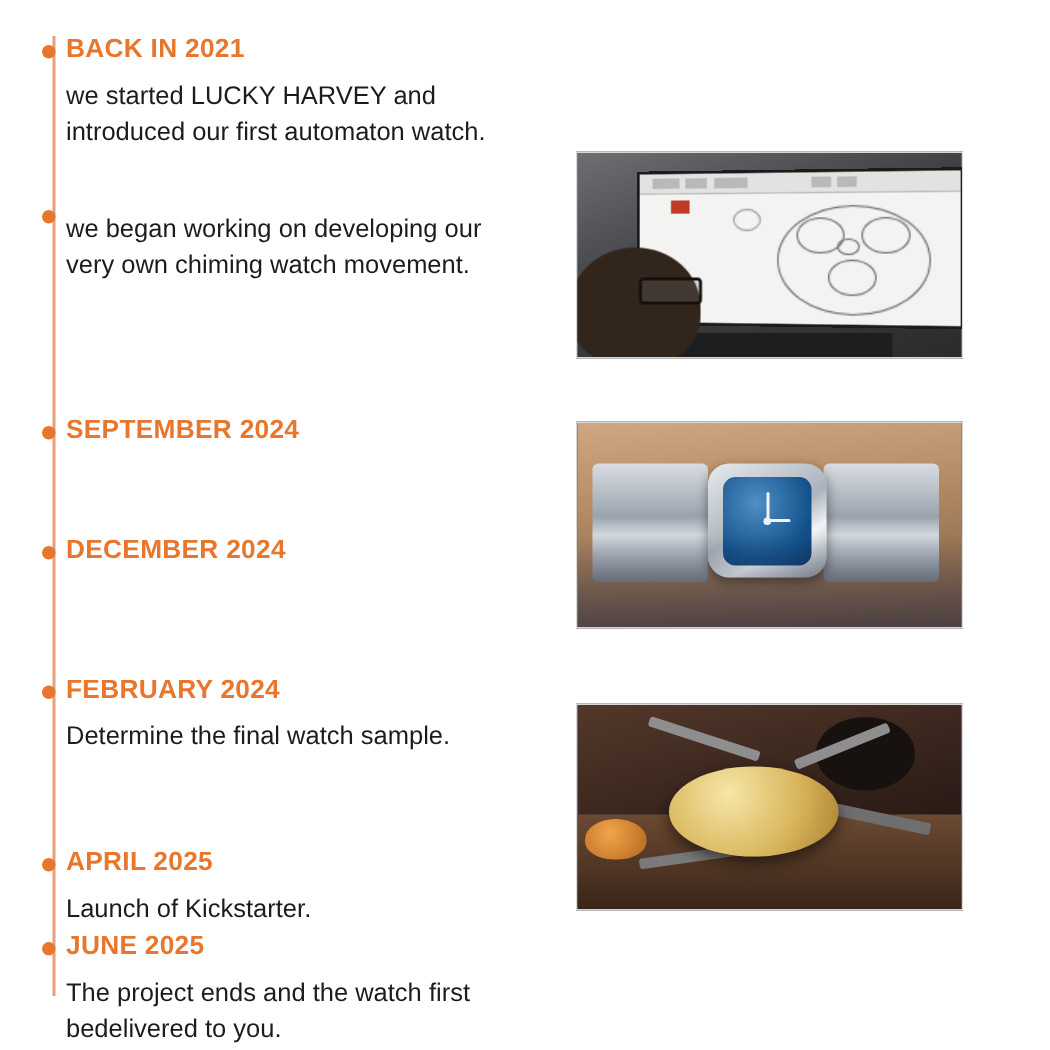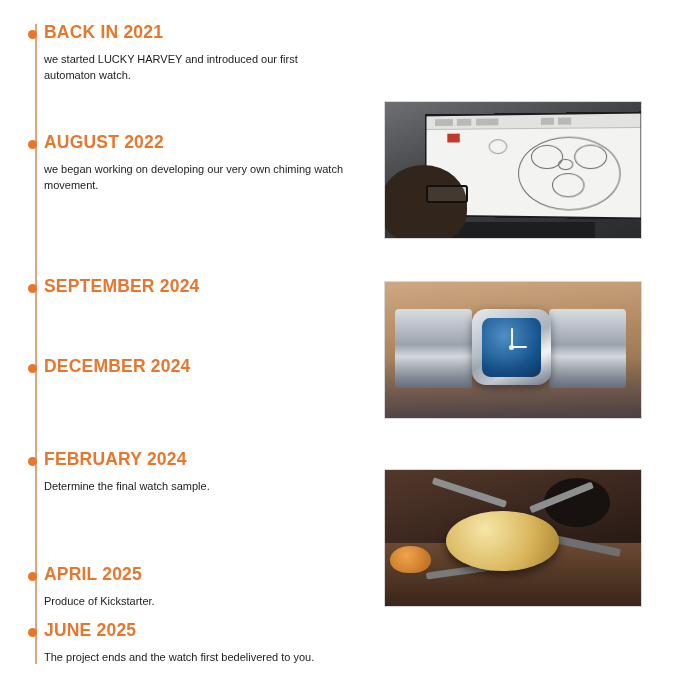--- a/index.html
+++ b/index.html
@@ -51,21 +51,21 @@
   .entry-title {
     margin: 0 0 0 16px;
     font-size: 17.5px;
     font-weight: bold;
     color: #e8762c;
     letter-spacing: 0.2px;
     line-height: 1.2;
   }
   .entry-body {
     margin: 9px 0 0 16px;
-    font-size: 11px;
+    font-size: 17px;
     color: #1c1c1c;
     line-height: 1.42;
     max-width: 300px;
   }
   .entry-body div {
     white-space: pre-wrap;
   }
   
   .photo {
     position: absolute;
@@ -246,21 +246,20 @@
     <div class="entry" style="top:22px;">
       <span class="bullet"></span>
       <h2 class="entry-title">BACK IN 2021</h2>
       <div class="entry-body">
         <div>we started LUCKY HARVEY and introduced our first automaton watch.</div>
       </div>
     </div>
 
     <div class="entry" style="top:132px;">
       <span class="bullet"></span>
-      <h2 class="entry-title">AUGUST 2022</h2>
       <div class="entry-body">
         <div>we began working on developing our very own chiming watch movement.</div>
       </div>
     </div>
 
     <div class="entry" style="top:236px;margin-top:40px;">
       <span class="bullet"></span>
       <h2 class="entry-title">SEPTEMBER 2024</h2>
     </div>
 
@@ -274,21 +273,21 @@
       <h2 class="entry-title">FEBRUARY 2024</h2>
       <div class="entry-body">
         <div>Determine the final watch sample.</div>
       </div>
     </div>
 
     <div class="entry" style="top:541px;margin-top:23px;">
       <span class="bullet"></span>
       <h2 class="entry-title">APRIL 2025</h2>
       <div class="entry-body">
-        <div>Produce of Kickstarter.</div>
+        <div>Launch of Kickstarter.</div>
       </div>
     </div>
 
     <div class="entry" style="top:620px;">
       <span class="bullet"></span>
       <h2 class="entry-title">JUNE 2025</h2>
       <div class="entry-body">
         <div>The project ends and the watch first bedelivered to you.</div>
       </div>
     </div>

